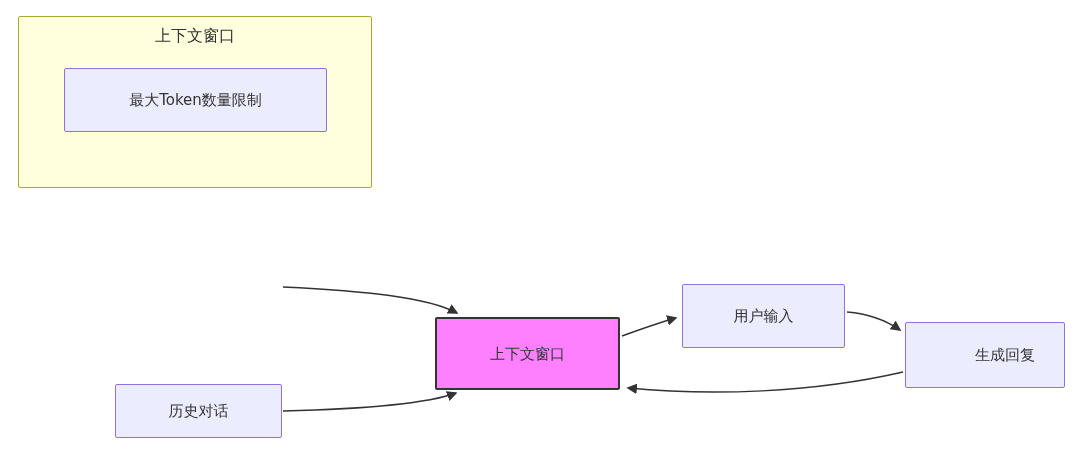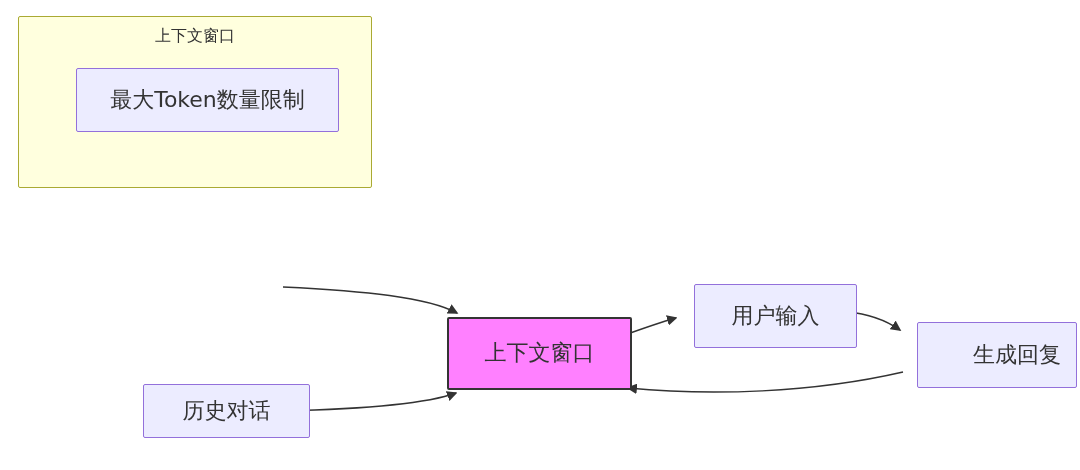--- a/index.html
+++ b/index.html
@@ -23,25 +23,24 @@
     top: 0;
     width: 1080px;
     height: 470px;
   }
   .node {
     position: absolute;
     display: flex;
     align-items: center;
     justify-content: center;
     box-sizing: border-box;
-    font-size: 22px;
+    font-size: 15px;
     text-align: center;
     border-radius: 2px;
     line-height: 1.2;
-    margin-left: 12px;
   }
   .lavender {
     background: #ececff;
     border: 1px solid #9370db;
   }
   .highlight {
     background: #ff80ff;
     border: 2px solid #343434;
   }
   .subgraph {
@@ -80,21 +79,21 @@
 
   <div class="subgraph" style="left:18px; top:16px; width:354px; height:172px;">
     <div class="subgraph-title">上下文窗口</div>
   </div>
 
   <div class="node lavender" style="left:64px; top:68px; width:263px; height:64px;">
     <span>最大Token数量限制</span>
   </div>
 
 
-  <div class="node lavender" style="left:131px; top:384px; width:167px; height:54px;">
+  <div class="node lavender" style="left:115px; top:384px; width:167px; height:54px;">
     <span>历史对话</span>
   </div>
 
   <div class="node highlight" style="left:435px; top:317px; width:185px; height:73px;">
     <span>上下文窗口</span>
   </div>
 
   <div class="node lavender" style="left:682px; top:284px; width:163px; height:64px;">
     <span>用户输入</span>
   </div>

